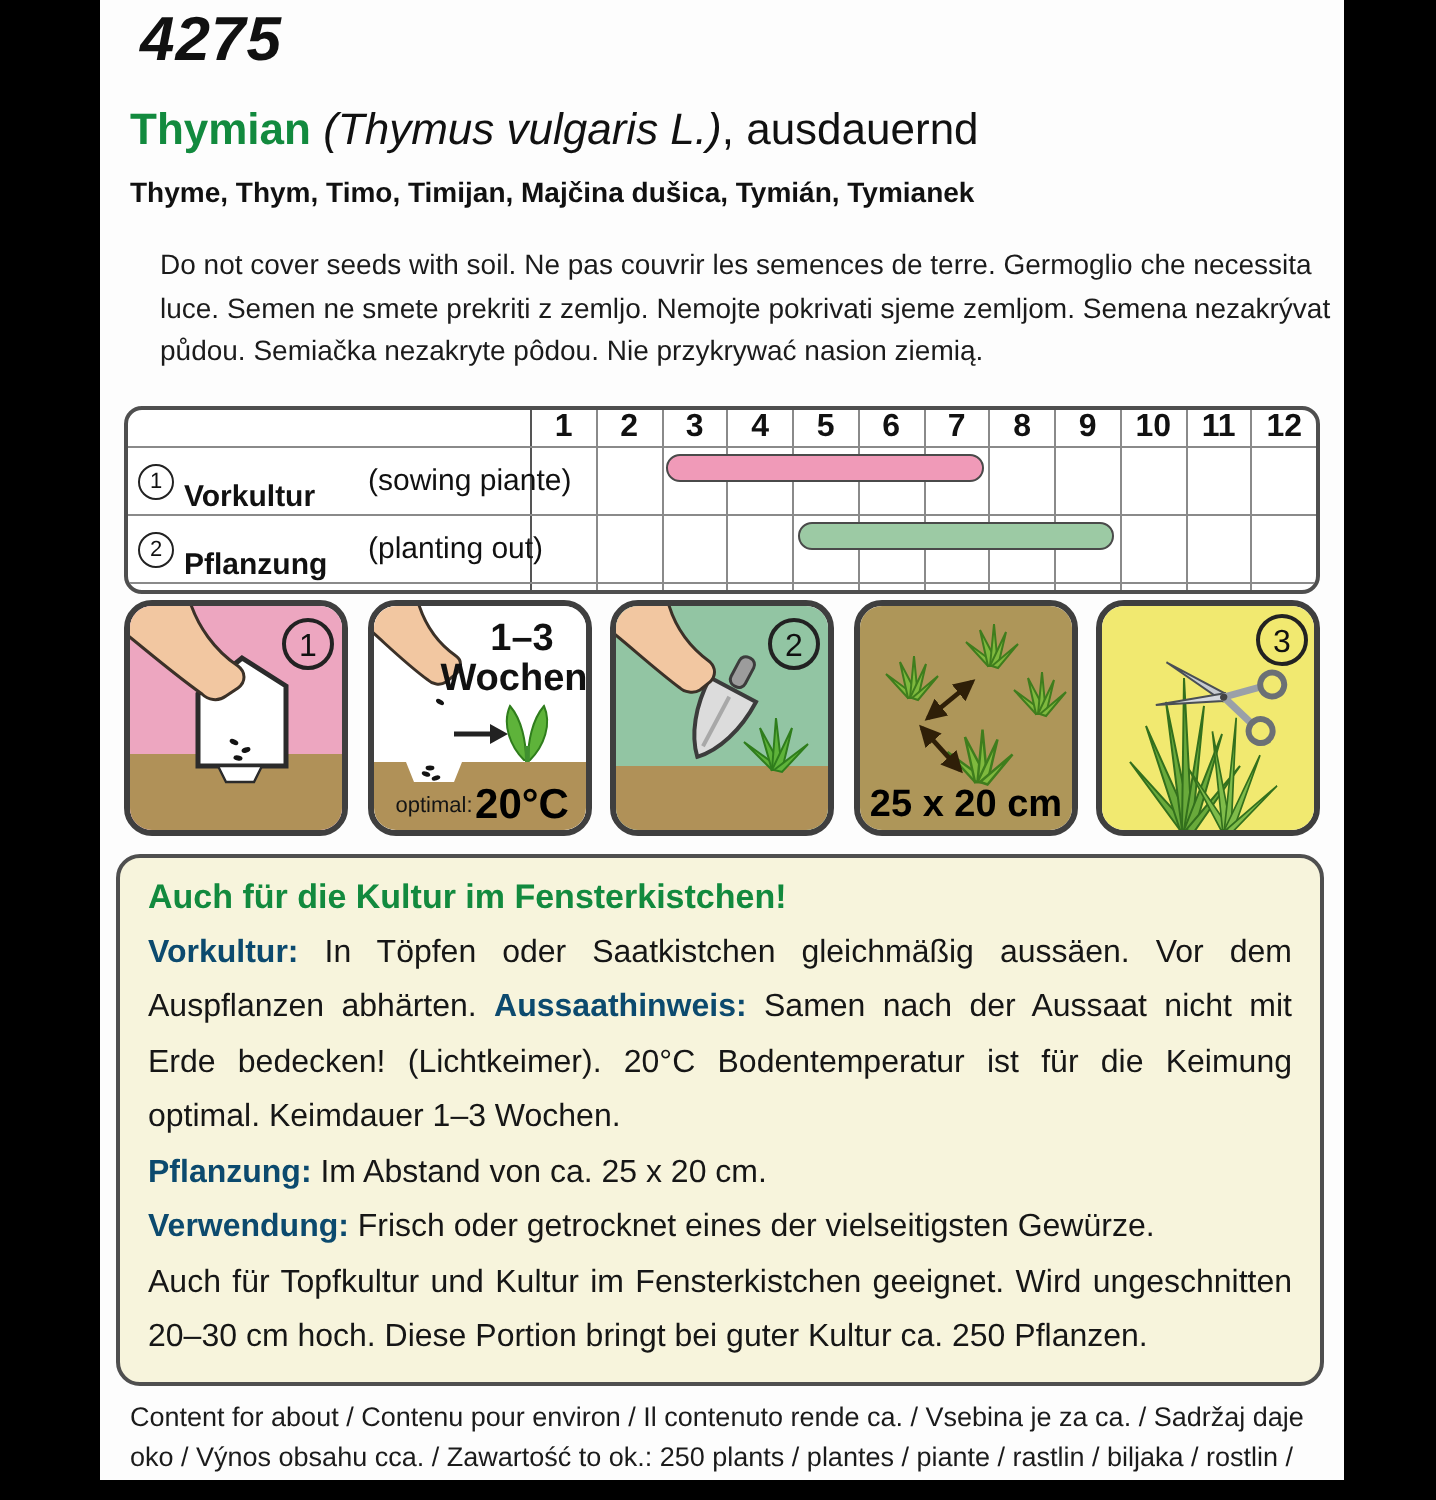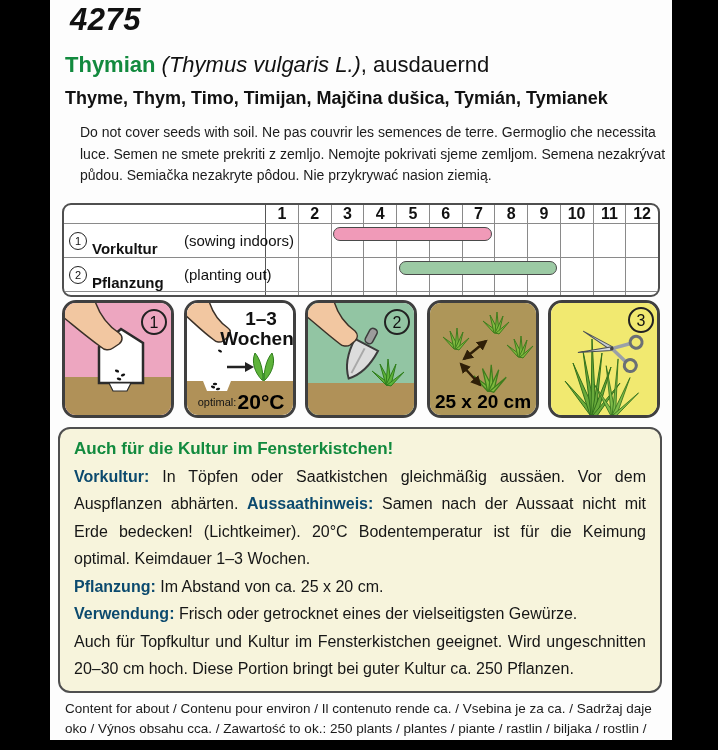--- a/index.html
+++ b/index.html
@@ -7,21 +7,21 @@
     width:718px;height:750px;position:relative;background:#000;
     font-family:"Liberation Sans", sans-serif;color:#161616;overflow:hidden;
   }
   .packet{
     position:absolute;left:50px;top:0;width:622px;height:740px;background:#fdfdfd;
   }
   .item-number{position:absolute;left:20px;top:2px;font-size:31px;font-weight:bold;letter-spacing:0.5px;color:#111;font-style:italic;}
   .title-line{position:absolute;left:15px;top:52px;font-size:22px;white-space:nowrap;color:#111;text-align:right;}
   .title-name{color:#128a3e;font-weight:bold;}
   .title-botanical{font-style:italic;}
-  .synonyms{position:absolute;left:15px;top:88px;font-size:18px;font-weight:bold;white-space:nowrap;color:#111;}
+  .synonyms{position:absolute;left:15px;top:88px;font-size:14px;font-weight:bold;white-space:nowrap;color:#111;}
   .notice{position:absolute;left:30px;top:122px;width:592px;font-size:14px;line-height:1.55;color:#1b1b1b;}
 
   
   .cal{
     position:absolute;left:12px;top:203px;width:598px;height:94px;box-sizing:border-box;
     border:2px solid #4f4f4f;border-radius:9px;background:#fff;overflow:hidden;
     display:flex;flex-direction:column;
   }
   .cal-header{display:flex;height:26px;}
   .cal-label-space{width:202px;box-sizing:border-box;border-right:1.5px solid #555;}
@@ -100,21 +100,21 @@
           <div class="cal-cell head">12</div>
         </div>
     </div>
 
     <div class="cal-row">
       <div class="cal-label">
         <span class="cbadge">
             <span>1</span>
           </span>
         <span class="row-name">Vorkultur</span>
-        <span class="row-en">(sowing indoors)</span>
+        <span class="row-en">(sowing piante)</span>
       </div>
       <div class="cal-cells">
           <div class="cal-cell"></div>
           <div class="cal-cell"></div>
           <div class="cal-cell"></div>
           <div class="cal-cell"></div>
           <div class="cal-cell"></div>
           <div class="cal-cell"></div>
           <div class="cal-cell"></div>
           <div class="cal-cell"></div>

